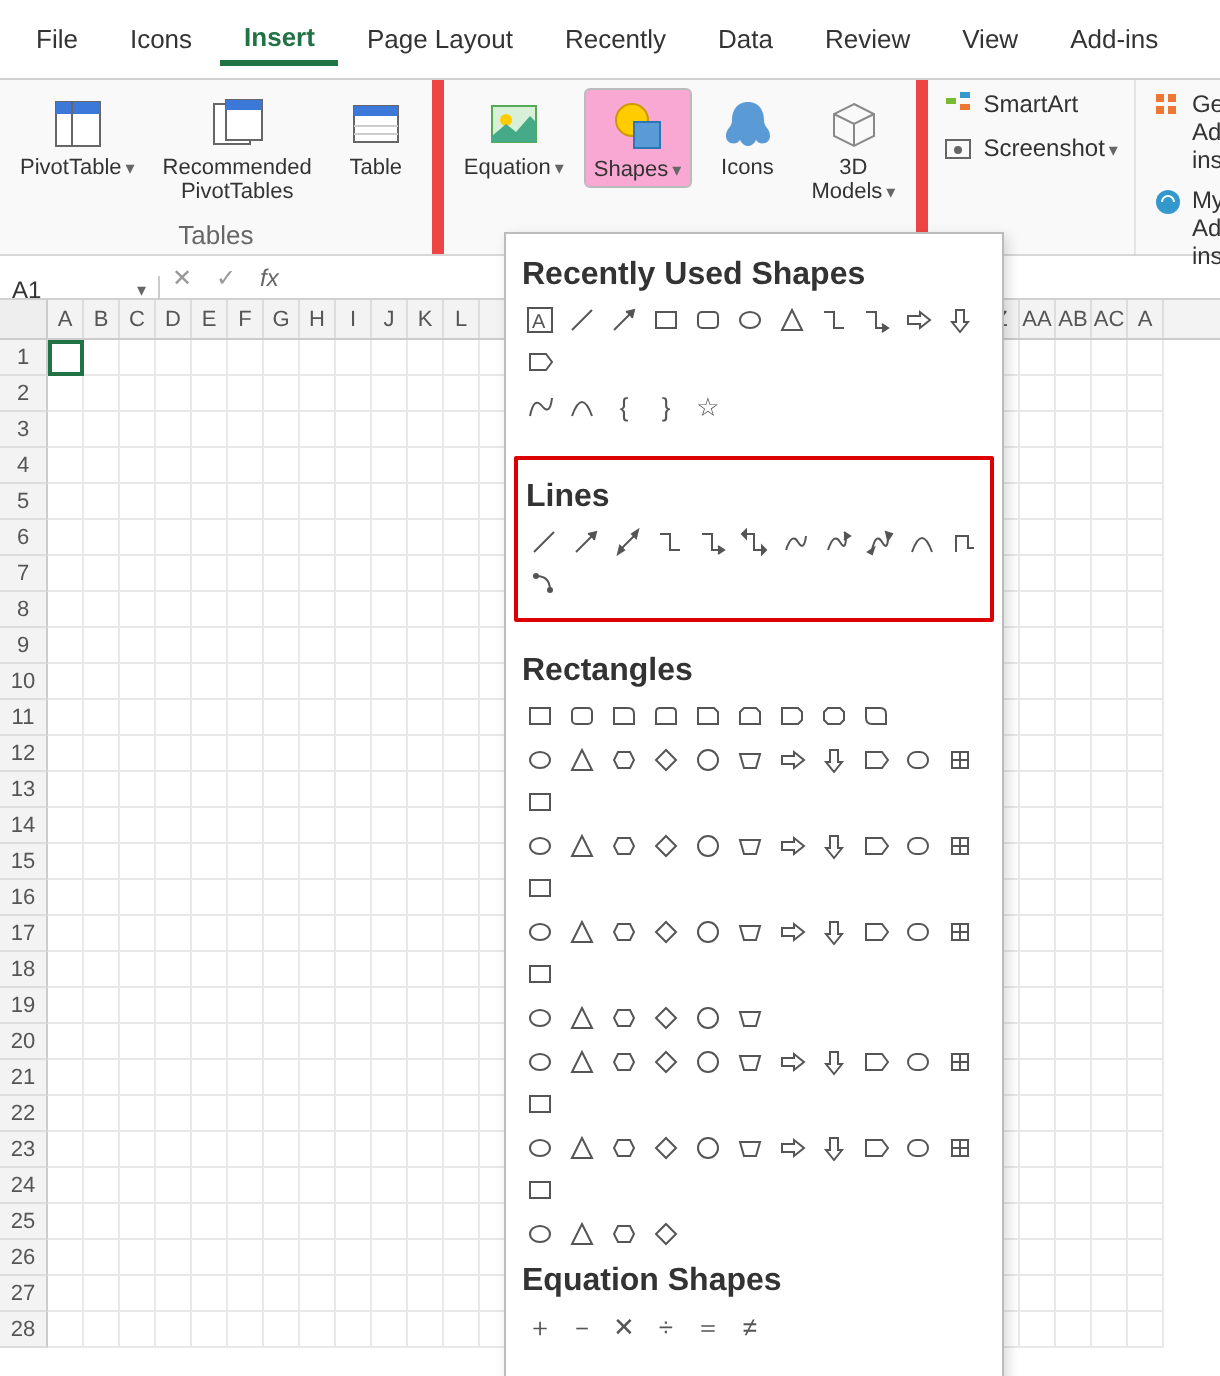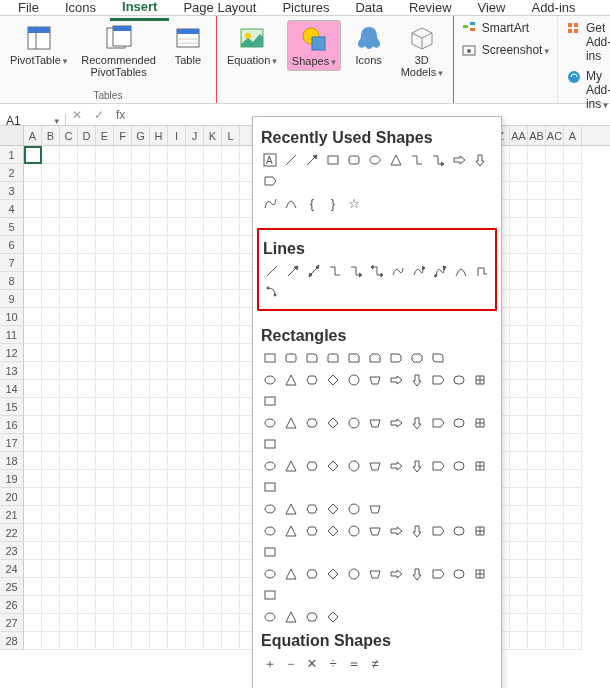--- a/index.html
+++ b/index.html
@@ -1,42 +1,42 @@
 <!DOCTYPE html>
 <html><head>
 <meta charset="utf-8">
 <style>
   * { margin: 0; padding: 0; box-sizing: border-box; }
   body { font-family: "Segoe UI", sans-serif; font-size: 12px; color: #333; background: #fff; width: 610px; height: 688px; overflow: hidden; }
 
   
-  .tabs { display: flex; align-items: center; height: 16px; padding: 0 6px; border-bottom: 1px solid #d0d0d0; gap: 2px; }
+  .tabs { display: flex; align-items: center; height: 40px; padding: 0 6px; border-bottom: 1px solid #d0d0d0; gap: 2px; }
   .tab { padding: 4px 12px; cursor: pointer; font-size: 13px; }
   .tab.active { color: #217346; border-bottom: 3px solid #217346; font-weight: 600; }
 
   
   .ribbon { display: flex; height: 88px; border-bottom: 1px solid #d7d7d7; background: #f9f9f9; }
-  .group { display: flex; flex-direction: column; align-items: center; padding: 4px 6px 2px 6px; border-right: 1px solid #ef4444; }
+  .group { display: flex; flex-direction: column; align-items: center; padding: 4px 6px 2px 6px; border-right: 6px solid #ef4444; }
   .group-items { display: flex; gap: 6px; flex: 1; align-items: flex-start; }
-  .group-label { font-size: 10px; color: #666; margin-top: 2px; }
+  .group-label { font-size: 13px; color: #666; margin-top: 2px; }
   .btn { display: flex; flex-direction: column; align-items: center; justify-content: flex-start; padding: 2px 4px; cursor: pointer; border-radius: 3px; min-width: 44px; }
   .btn.selected { background: #f9a8d4; border: 1px solid #bbb; }
   .btn .ico { width: 32px; height: 32px; display: flex; align-items: center; justify-content: center; }
   .btn .lbl { font-size: 11px; text-align: center; line-height: 1.1; }
   .caret::after { content: "▾"; font-size: 9px; color: #666; margin-left: 2px; }
   .side-col { display: flex; flex-direction: column; justify-content: flex-start; gap: 4px; padding: 4px 6px; flex: 1; }
   .small-row { display: flex; align-items: flex-start; gap: 4px; font-size: 12px; cursor: pointer; padding: 1px 2px; }
   .small-row .si { width: 16px; height: 16px; display: inline-flex; align-items: center; justify-content: center; }
 
   
   .fbar { display: flex; align-items: center; height: 22px; border-bottom: 1px solid #d0d0d0; }
-  .namebox { width: 66px; border-right: 1px solid #ccc; padding: 0 6px; font-size: 12px; display: flex; align-items: center; justify-content: space-between; margin-top: 12px; }
+  .namebox { width: 80px; border-right: 1px solid #ccc; padding: 0 6px; font-size: 12px; display: flex; align-items: center; justify-content: space-between; margin-top: 12px; }
   .namebox .dd { font-size: 9px; color: #666; }
   .fx-btn { width: 22px; text-align: center; color: #999; cursor: pointer; }
-  .fx { padding: 0 6px; color: #666; }
+  .fx { padding: 0 6px; font-style: italic; color: #666; }
 
   
   .grid { position: relative; }
   .colhdr { display: flex; height: 20px; background: #f3f3f3; border-bottom: 1px solid #ccc; }
   .corner { width: 24px; border-right: 1px solid #ccc; background: #eee; }
   .ch { width: 18px; border-right: 1px solid #ddd; text-align: center; font-size: 11px; color: #555; line-height: 20px; }
   .rowhdr { position: absolute; left: 0; top: 20px; }
   .rh { width: 24px; height: 18px; border-bottom: 1px solid #ddd; border-right: 1px solid #ccc; text-align: center; font-size: 11px; color: #555; background: #f3f3f3; line-height: 18px; }
   .cells { position: absolute; left: 24px; top: 20px; }
   .cellrow { display: flex; height: 18px; }
@@ -55,21 +55,21 @@
   svg { display: block; }
 </style>
 </head>
 <body>
 
 <div class="tabs">
   <div class="tab">File</div>
   <div class="tab">Icons</div>
   <div class="tab active">Insert</div>
   <div class="tab">Page Layout</div>
-  <div class="tab">Pictures</div>
+  <div class="tab">Recently</div>
   <div class="tab">Data</div>
   <div class="tab">Review</div>
   <div class="tab">View</div>
   <div class="tab">Add-ins</div>
 </div>
 
 <div class="ribbon">
 
   <div class="group">
     <div class="group-items">

